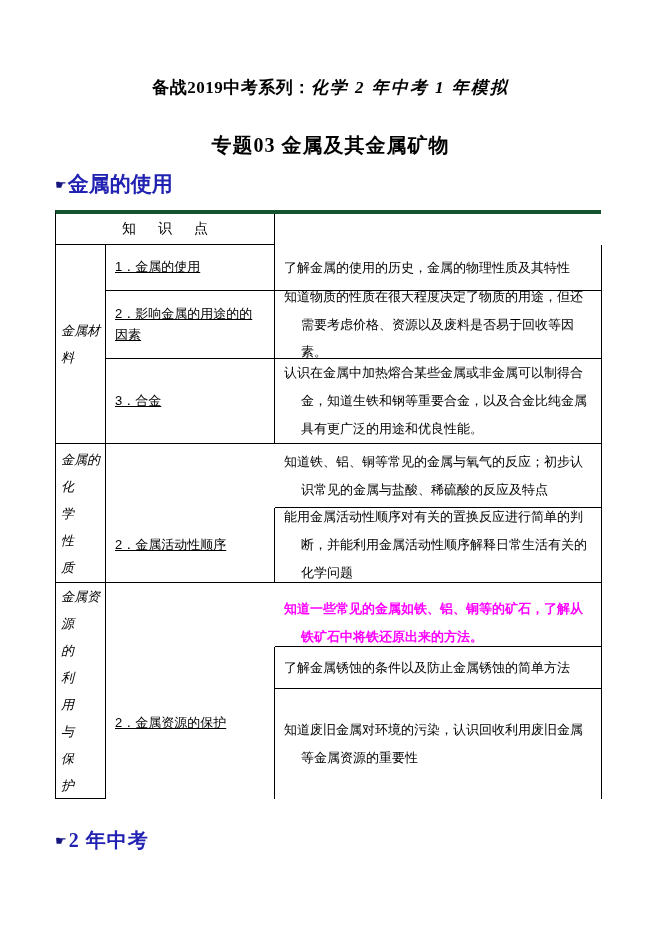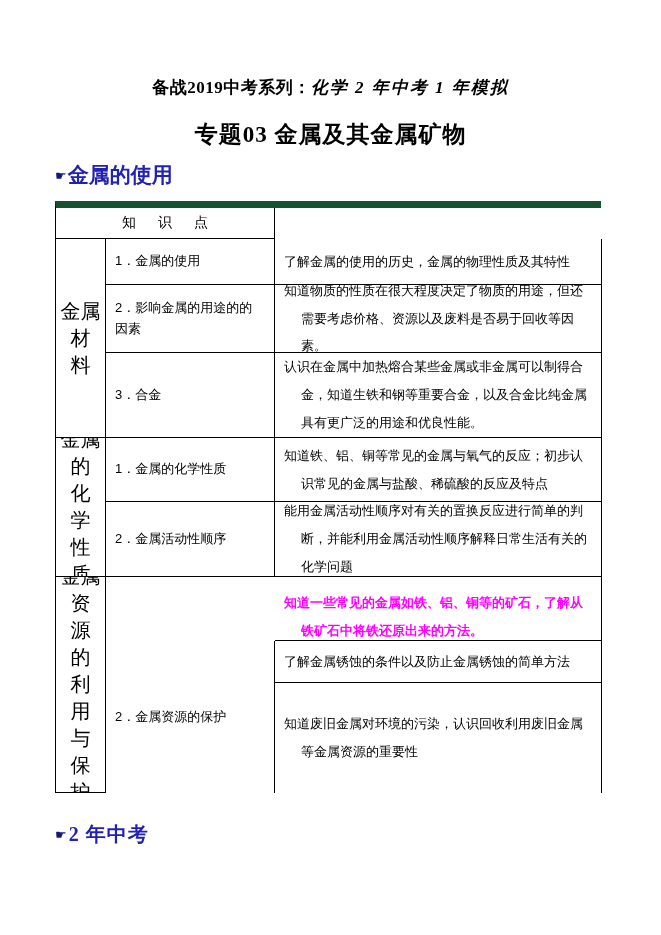--- a/index.html
+++ b/index.html
@@ -18,24 +18,24 @@
     text-align:center;
     font-family:"Liberation Serif", serif;
     font-size:17px; font-weight:bold;
     letter-spacing:0.5px;
   }
   .title1 .script {
     font-style:italic;
     letter-spacing:2px;
   }
   .title2 {
-    margin-top:20px;
+    margin-top:33px;
     text-align:center;
     font-family:"Liberation Serif", serif;
-    font-size:23px; font-weight:bold;
+    font-size:20px; font-weight:bold;
     letter-spacing:1px;
   }
 
   
   .sec-hdr {
     margin-left:55px;
     font-family:"Liberation Serif", serif;
     font-weight:bold;
     display:flex; align-items:center;
   }
@@ -46,51 +46,53 @@
   .sec-hdr1 { margin-top:11px; font-size:21px; }
   .sec-hdr2 { margin-top:28px; font-size:20px; letter-spacing:1px; }
 
   
   .tbl {
     margin:12px 0 0 55px;
     width:546px;
     display:grid;
     grid-template-columns:50px 169px 327px;
     grid-template-rows:31px 46px 68px 85px 64px 75px 64px 42px 110px;
-    border-top:7px solid #14532d;
+    border-top:4px solid #14532d;
     border-left:1px solid #000;
     font-size:13px;
   }
   .cell {
     border-right:1px solid #000;
     border-bottom:1px solid #000;
     display:flex; align-items:center;
     overflow:hidden;
   }
   .no-bb { border-bottom:none; }
 
   .hdr-cell { justify-content:center; font-size:14px; }
   .hdr-kp   { grid-column:1 / 3; grid-row:1; letter-spacing:9px; padding-left:9px; }
   .hdr-tip  { grid-column:3; grid-row:1; letter-spacing:1px; }
 
   .cat {
     grid-column:1;
-    justify-content:center; text-align:center;
+    justify-content:center; 
     white-space:pre-line;
     line-height:27px;
-    font-size:20px;
+    font-size:13px;
+    font-style:italic;
   }
   .cat1 { grid-row:2 / 5; }
   .cat2 { grid-row:5 / 7; }
   .cat3 { grid-row:7 / 10; }
 
   .kp {
     grid-column:2;
     padding-left:9px; padding-right:16px;
     line-height:1.6;
+    text-decoration:underline;
   }
   .tip { grid-column:3; }
   .tip p {
     width:100%;
     padding-left:26px; padding-right:7px;
     text-indent:-17px;
     line-height:2.15;
   }
   .r2{grid-row:2} .r3{grid-row:3} .r4{grid-row:4} .r5{grid-row:5}
   .r6{grid-row:6} .r7{grid-row:7} .r8{grid-row:8} .r9{grid-row:9}
@@ -135,21 +137,20 @@
     <div class="cell tip r4">
         <p>认识在金属中加热熔合某些金属或非金属可以制得合金，知道生铁和钢等重要合金，以及合金比纯金属具有更广泛的用途和优良性能。</p>
       </div>
 
     <div class="cell cat cat2">金属的
 化
 学
 性
 质</div>
 
-    <div class="cell kp r5">1．金属的化学性质</div>
     <div class="cell tip r5">
         <p>知道铁、铝、铜等常见的金属与氧气的反应；初步认识常见的金属与盐酸、稀硫酸的反应及特点</p>
       </div>
 
     <div class="cell kp r6">2．金属活动性顺序</div>
     <div class="cell cat cat3">金属资
 源
 的
 利
 用

